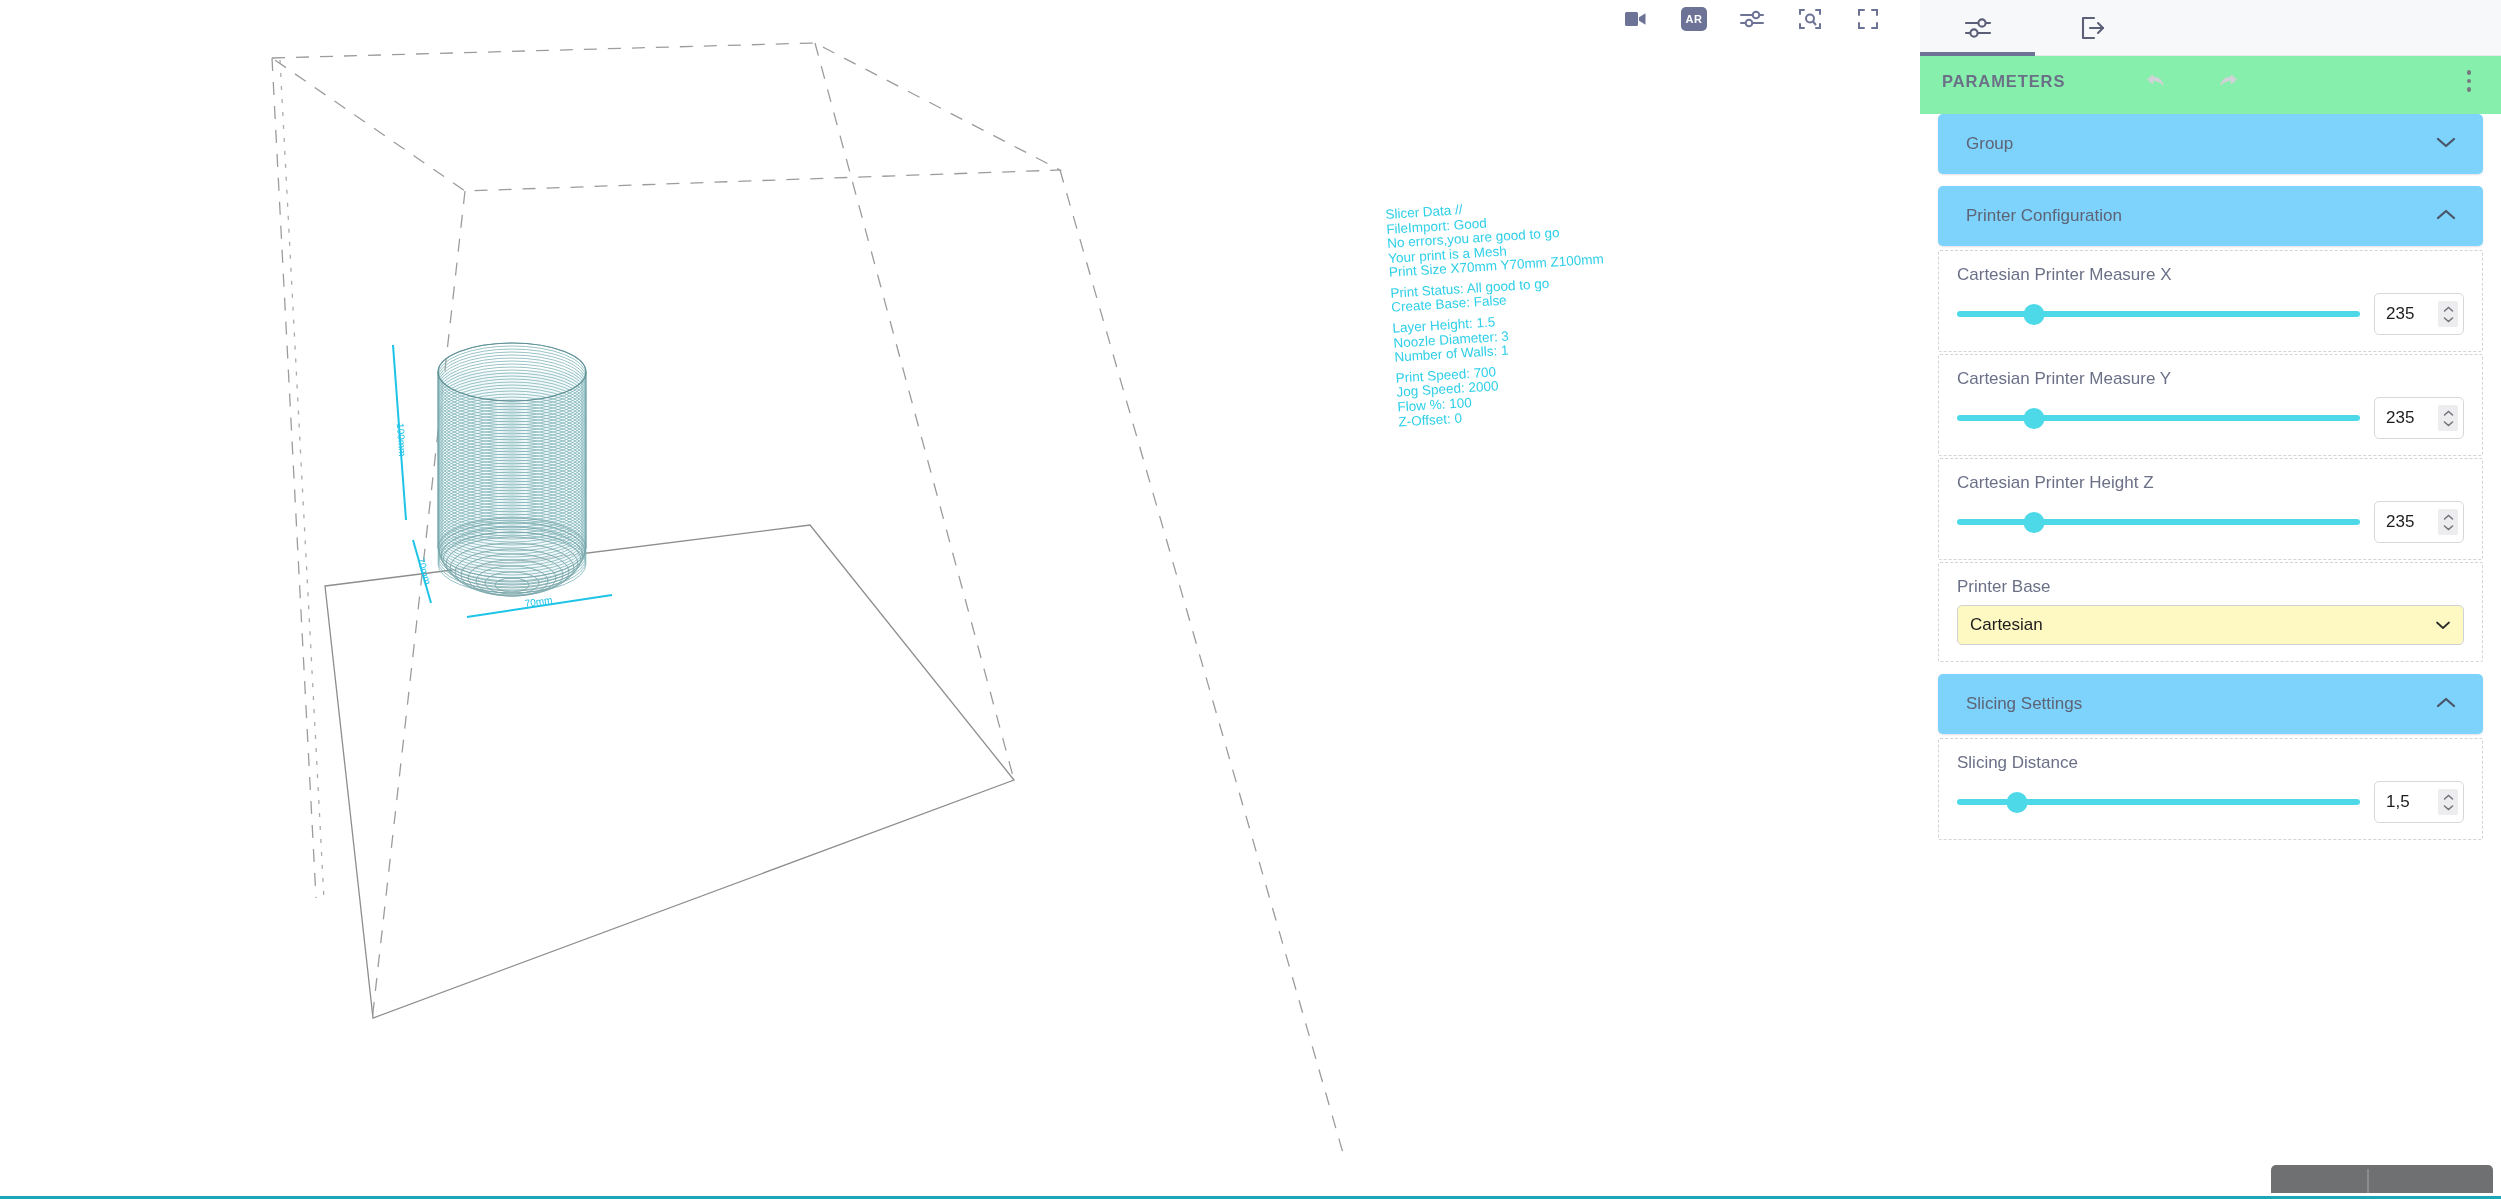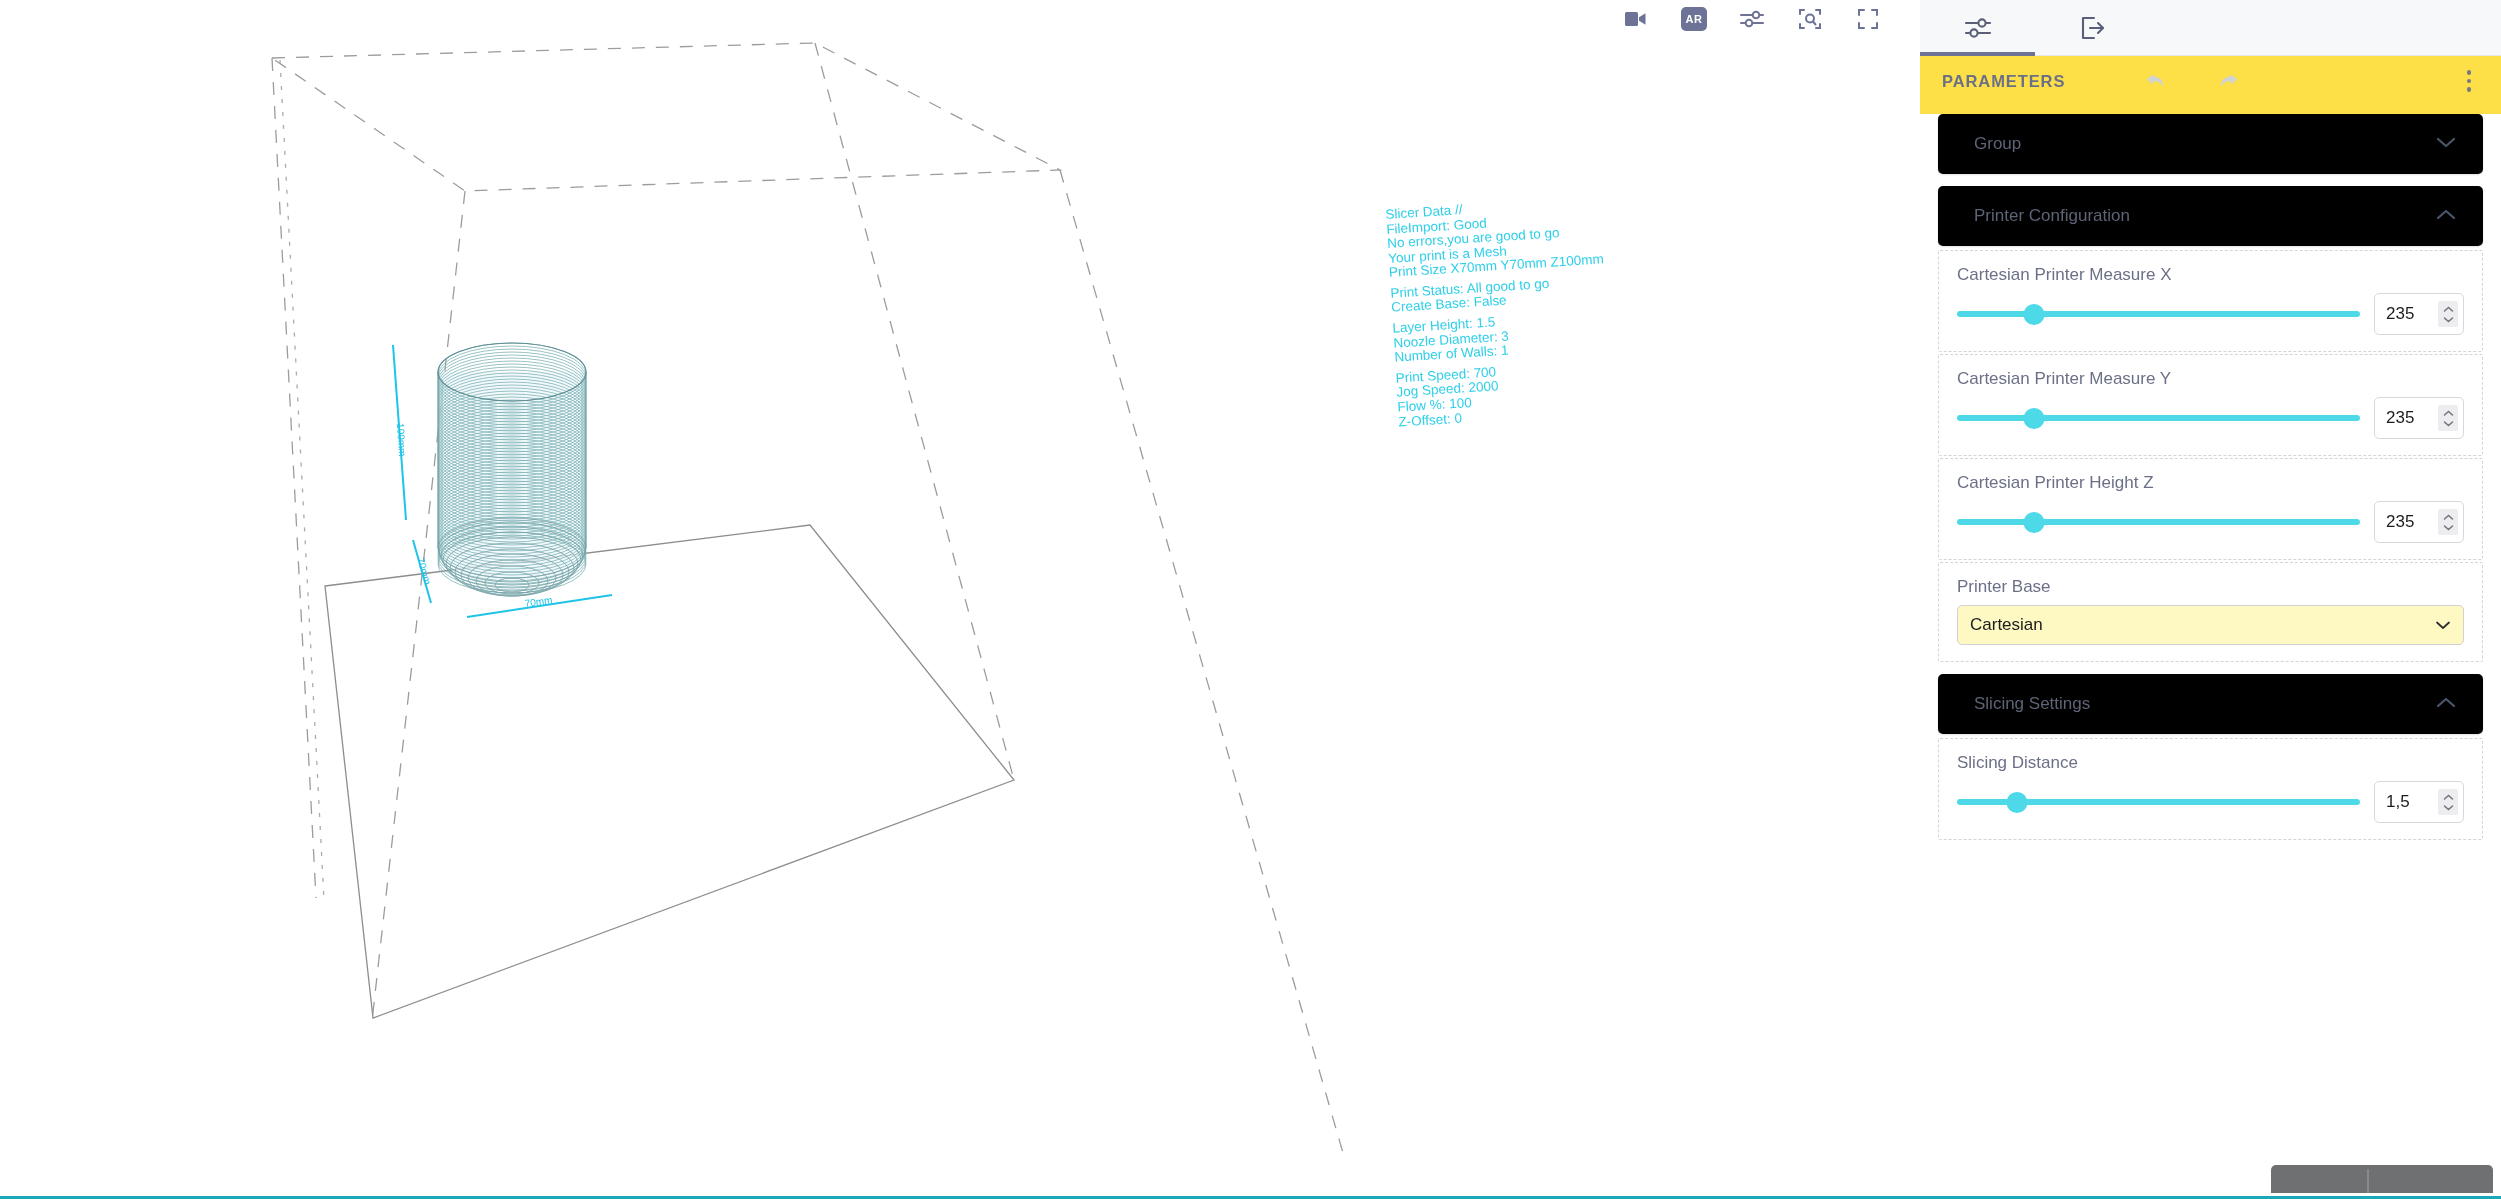--- a/index.html
+++ b/index.html
@@ -89,21 +89,21 @@
   }
   .ptab.active::after {
     content: ""; position: absolute; left: 0; bottom: 0;
     width: 115px; height: 4px; background: #6d7396;
   }
 
   .panel-head {
     height: 58px; flex: 0 0 58px;
     display: flex; align-items: center;
     padding: 0 22px 8px 22px;
-    background: #fde047;
+    background: #86efac;
   }
   .panel-title {
     font-size: 16.5px; letter-spacing: .9px;
     color: #6b7087; font-weight: bold;
     font-family: "Liberation Sans", sans-serif;
   }
   .head-actions { margin-left: 78px; display: flex; align-items: center; gap: 38px; }
   .head-btn { cursor: pointer; display: flex; align-items: center; justify-content: center; width: 30px; height: 30px; }
   .kebab { margin-left: auto; cursor: pointer; display: flex; flex-direction: column; gap: 4px; align-items: center; padding: 4px 8px;}
   .kebab i { display: block; width: 4.5px; height: 4.5px; border-radius: 50%; background: #77797f; }
@@ -113,24 +113,24 @@
     overflow: hidden;
     padding: 0 18px 0 18px;
     position: relative;
   }
 
   .section {
     margin-bottom: 12px;
   }
   .section-header {
     height: 60px;
-    background: #000000;
+    background: #7dd3fc;
     border-radius: 5px;
     display: flex; align-items: center;
-    padding: 0 26px 0 36px;
+    padding: 0 26px 0 28px;
     box-shadow: 0 1px 2px rgba(0,0,0,.12);
     cursor: pointer;
   }
   .section-header .sh-label {
     font-size: 17px; color: #5e6376;
     font-family: "Liberation Sans", sans-serif;
   }
   .section-header .chev { margin-left: auto; }
 
   .section-body { padding-top: 4px; }

